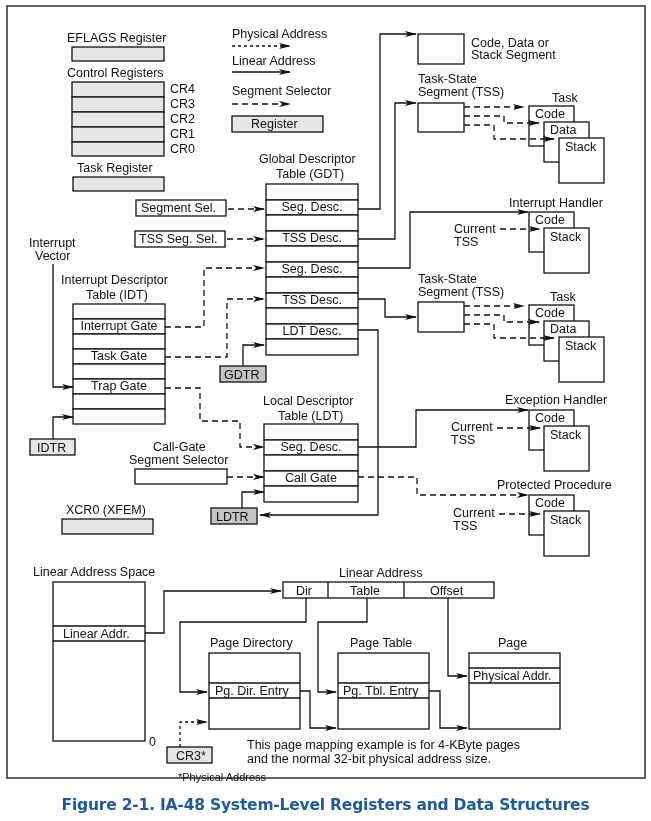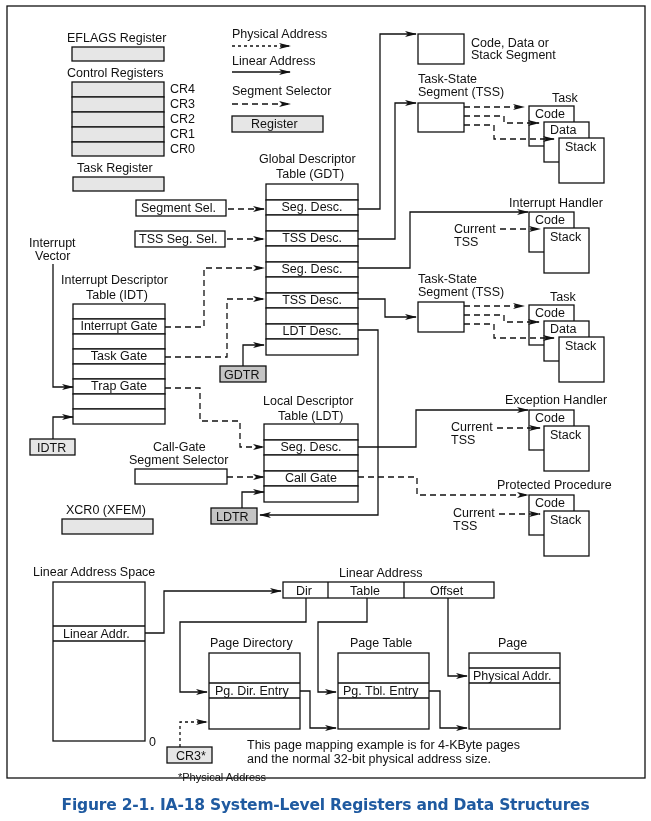--- a/index.html
+++ b/index.html
@@ -267,13 +267,13 @@
   <text x="247" y="749">This page mapping example is for 4-KByte pages</text>
   <text x="247" y="763">and the normal 32-bit physical address size.</text>
 <polyline class="dash" points="464,107 524,107" marker-end="url(#ah)"></polyline>
     <polyline class="dash" points="464,116 504,116 504,123 539,123" marker-end="url(#ah)"></polyline>
     <polyline class="dash" points="464,125 494,125 494,139 554,139" marker-end="url(#ah)"></polyline>
     <polyline class="dash" points="464,306 524,306" marker-end="url(#ah)"></polyline>
     <polyline class="dash" points="464,315 504,315 504,322 539,322" marker-end="url(#ah)"></polyline>
     <polyline class="dash" points="464,324 494,324 494,338 554,338" marker-end="url(#ah)"></polyline>
   </svg>
 
-<div class="caption">Figure 2-1.  IA-18 System-Level Registers and Data Structures</div>
+<div class="caption">Figure 2-1.  IA-48 System-Level Registers and Data Structures</div>
 
 </body></html>

